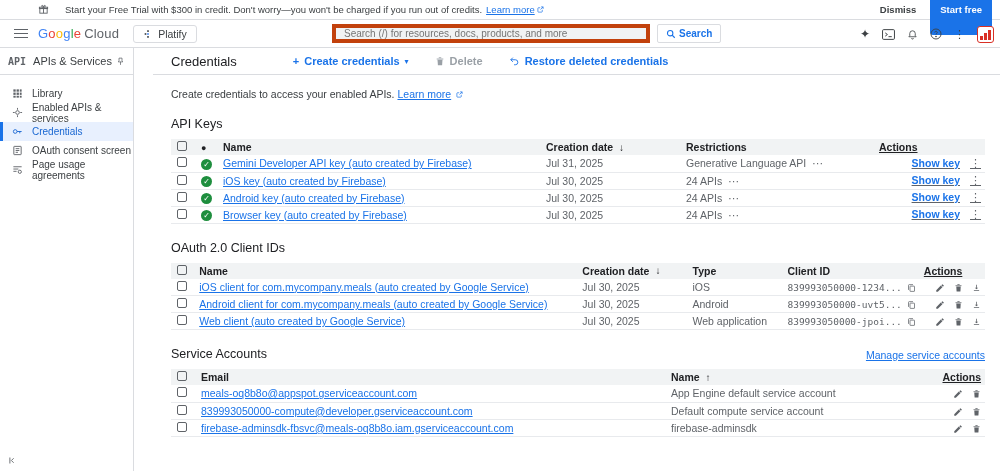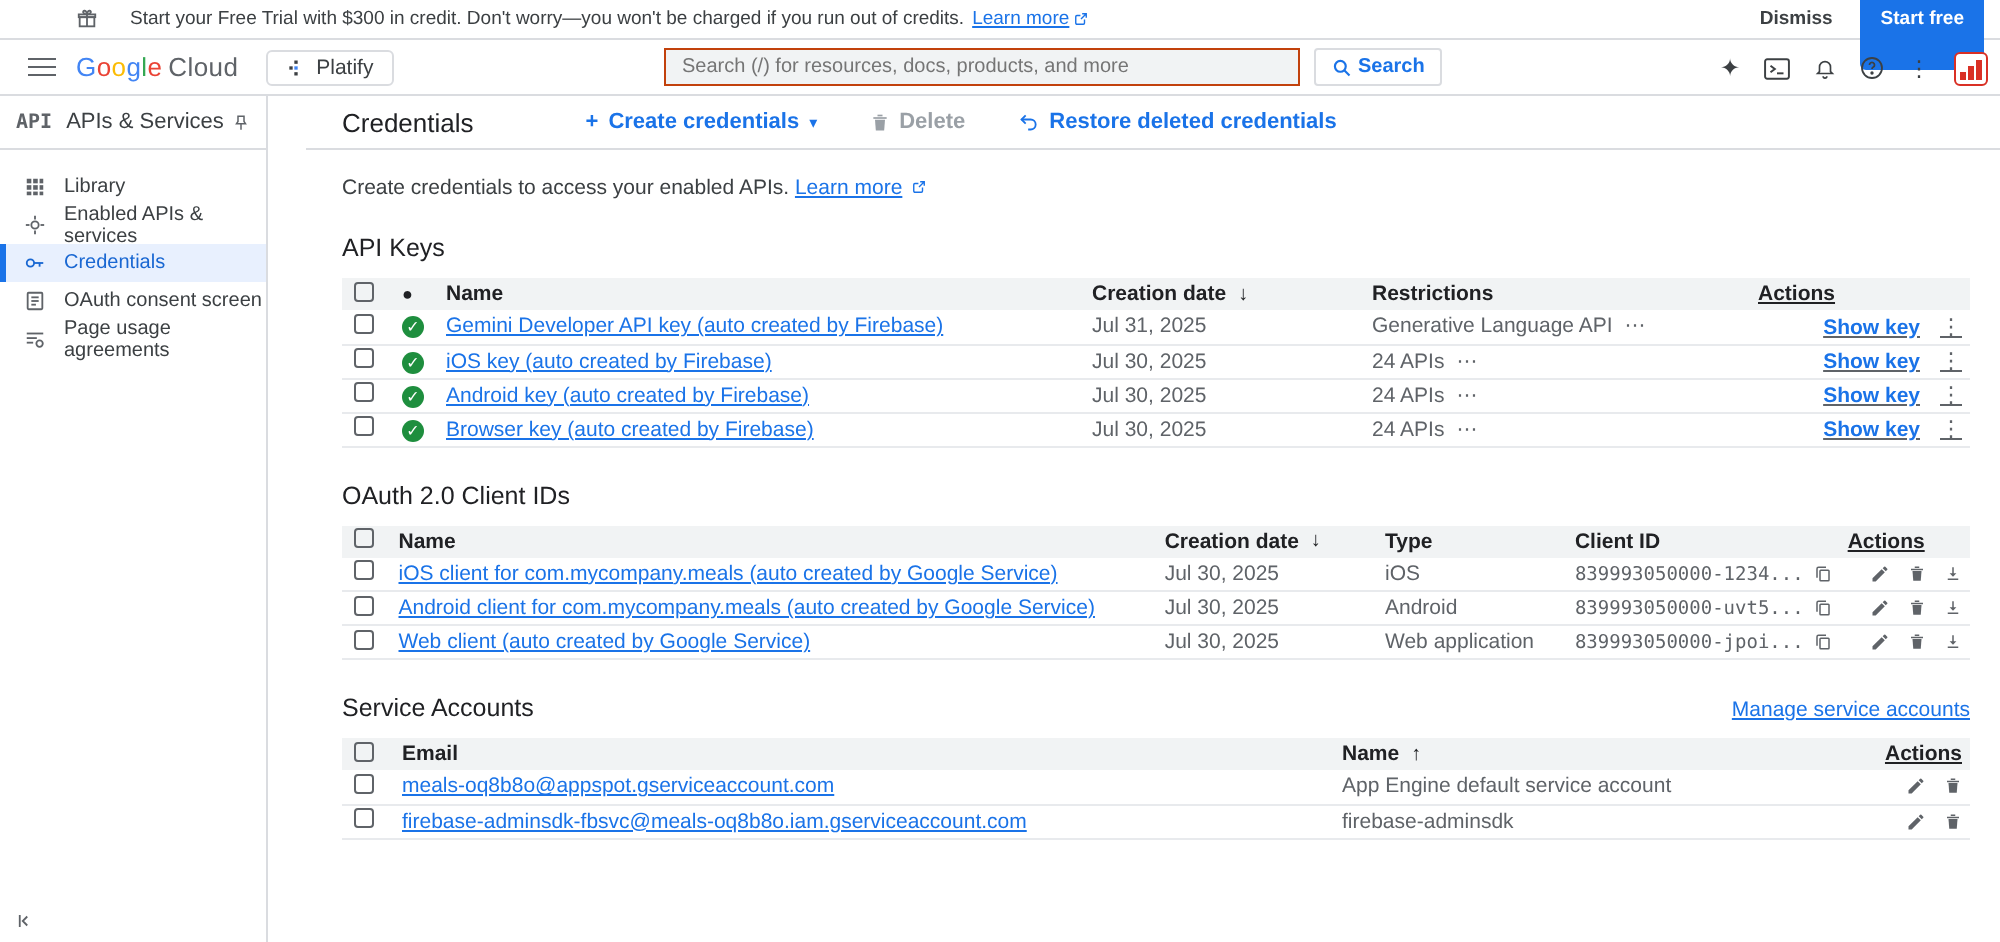--- a/index.html
+++ b/index.html
@@ -20,21 +20,21 @@
   
   .appbar { height:28px; display:flex; align-items:center; border-bottom:1px solid #dadce0;
     position:relative; padding:0 8px; }
   .hamburger { width:14px; margin:0 10px 0 6px; color:#5f6368; cursor:pointer; }
   .hamburger div { height:1.5px; background:#5f6368; margin:2.5px 0; }
   .gc-logo { font-size:13px; letter-spacing:.2px; margin-right:14px; white-space:nowrap; }
   .gc-logo .cloud { color:#5f6368; margin-left:3px;text-align:center; }
   .proj-btn { display:flex; align-items:center; gap:5px; border:1px solid #dadce0; border-radius:3px;
     padding:2px 9px; font-size:10.5px; color:#3c4043; background:#fff; cursor:pointer; }
   .search-zone { position:absolute; left:332px; top:4px; display:flex; }
-  .search-input { width:318px; height:19px; background:#f1f3f4; border:1px solid #c2410c;
+  .search-input { width:318px; height:19px; background:#f1f3f4; border:4px solid #c2410c;
     font-size:10px; color:#5f6368; padding:0 8px; outline:none; }
   .search-btn { height:19px; margin-left:7px; display:flex; align-items:center; gap:3px;
     border:1px solid #dadce0; border-radius:2px; background:#fff; color:#1a73e8;
     font-size:10px; font-weight:bold; padding:0 8px; cursor:pointer; }
   .appbar-icons { position:absolute; right:6px; top:0; height:28px; display:flex; align-items:center; gap:12px; color:#3c4043; }
   .appbar-icons .ico { cursor:pointer; color:#3c4043; }
   .avatar { width:17px; height:17px; border-radius:3px; border:1px solid #d93025; background:#fff;
     display:flex; align-items:flex-end; justify-content:center; gap:1px; padding:2px; cursor:pointer; }
   .avatar i { display:block; width:3px; background:#d93025; }
 
@@ -486,20 +486,32 @@
     <td>App Engine default service account</td>
     <td class="act-cell"><span class="icon-btn"><svg width="10" height="10" viewBox="0 0 24 24" fill="currentColor">
                     <path d="M3 17.2V21h3.8L17.8 10 14 6.2 3 17.2zM20.7 7a1 1 0 0 0 0-1.4L18.4 3.3a1 1 0 0 0-1.4 0L15.2 5.1l3.7 3.7L20.7 7z"></path>
                   </svg></span><span class="icon-btn"><svg width="9" height="10" viewBox="0 0 24 24" fill="currentColor">
                     <path d="M7 21h10l1-13H6l1 13z"></path>
                     <rect x="4" y="5" width="16" height="2"></rect>
                     <rect x="9" y="2" width="6" height="2"></rect>
                   </svg></span></td>
   </tr>
 
+  <tr>
+    <td><span class="cb"></span></td>
+    <td><a href="#" class="cell-link">839993050000-compute@developer.gserviceaccount.com</a></td>
+    <td>Default compute service account</td>
+    <td class="act-cell"><span class="icon-btn"><svg width="10" height="10" viewBox="0 0 24 24" fill="currentColor">
+                    <path d="M3 17.2V21h3.8L17.8 10 14 6.2 3 17.2zM20.7 7a1 1 0 0 0 0-1.4L18.4 3.3a1 1 0 0 0-1.4 0L15.2 5.1l3.7 3.7L20.7 7z"></path>
+                  </svg></span><span class="icon-btn"><svg width="9" height="10" viewBox="0 0 24 24" fill="currentColor">
+                    <path d="M7 21h10l1-13H6l1 13z"></path>
+                    <rect x="4" y="5" width="16" height="2"></rect>
+                    <rect x="9" y="2" width="6" height="2"></rect>
+                  </svg></span></td>
+  </tr>
 
   <tr>
     <td><span class="cb"></span></td>
     <td><a href="#" class="cell-link">firebase-adminsdk-fbsvc@meals-oq8b8o.iam.gserviceaccount.com</a></td>
     <td>firebase-adminsdk</td>
     <td class="act-cell"><span class="icon-btn"><svg width="10" height="10" viewBox="0 0 24 24" fill="currentColor">
                     <path d="M3 17.2V21h3.8L17.8 10 14 6.2 3 17.2zM20.7 7a1 1 0 0 0 0-1.4L18.4 3.3a1 1 0 0 0-1.4 0L15.2 5.1l3.7 3.7L20.7 7z"></path>
                   </svg></span><span class="icon-btn"><svg width="9" height="10" viewBox="0 0 24 24" fill="currentColor">
                     <path d="M7 21h10l1-13H6l1 13z"></path>
                     <rect x="4" y="5" width="16" height="2"></rect>

